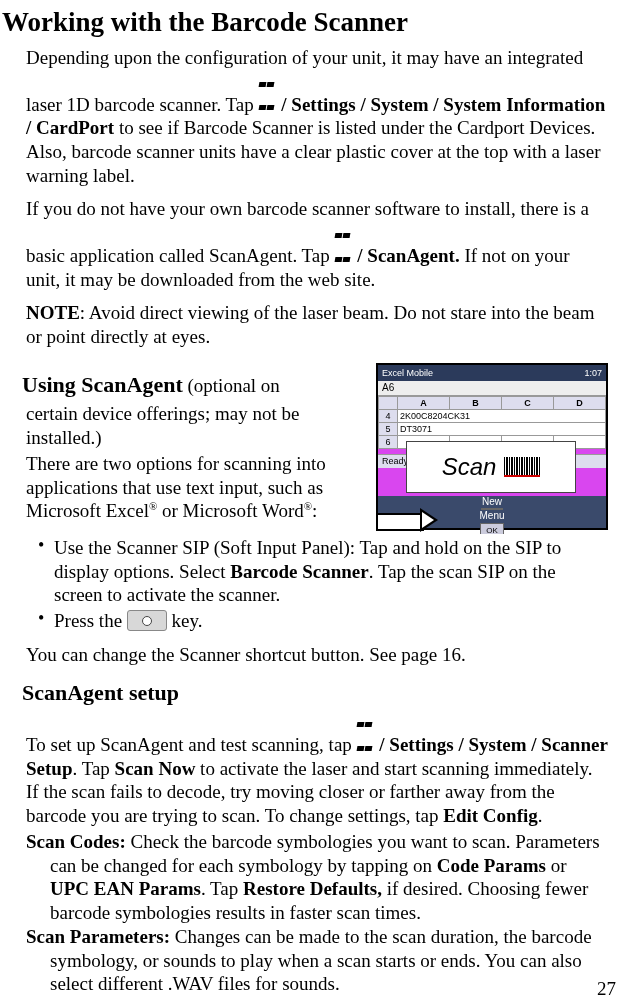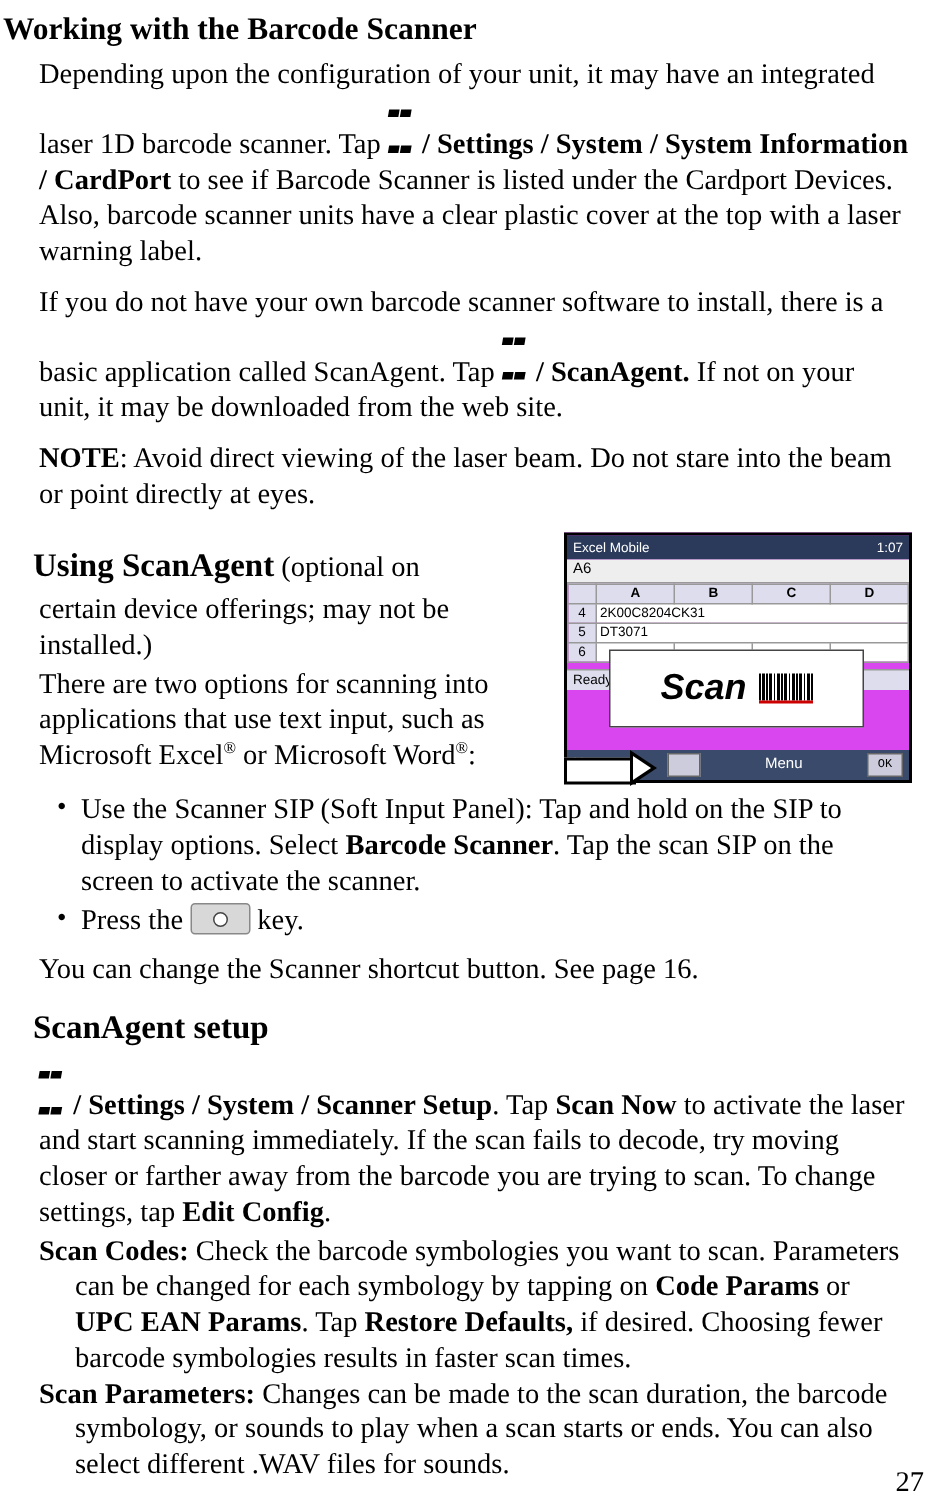--- a/index.html
+++ b/index.html
@@ -6,21 +6,21 @@
       font-family: "Times New Roman", Times, serif;
       font-size: 19px;
       line-height: 1.25;
       color: #000;
       margin: 0;
       padding: 6px 10px 8px 0;
       width: 626px;
       box-sizing: border-box;
     }
     h1 {
-      font-size: 21px;
+      font-size: 27px;
       font-weight: bold;
       margin: 0 0 6px 2px;
     }
     h2 {
       font-size: 22px;
       font-weight: bold;
       margin: 12px 0 4px 20px;
       display: inline;
     }
     .h2-line {
@@ -174,59 +174,59 @@
       background: #fff;
       display: flex;
       align-items: center;
       justify-content: center;
       gap: 8px;
       padding: 0 6px;
       box-sizing: border-box;
     }
     .dev .scan-overlay .scan-text {
       font-family: Arial Black, Arial, sans-serif;
-      font-weight: 700;
+      font-weight: 400;
       font-size: 24px;
       font-style: italic;
       color: #000;
     }
     .dev .scan-overlay .barcode {
       width: 36px;
       height: 18px;
       background: repeating-linear-gradient(90deg,#000 0,#000 1px,#fff 1px,#fff 2px,#000 2px,#000 4px,#fff 4px,#fff 5px);
       border-bottom: 2px solid #c00;
     }
     .dev .bottombar {
       position: absolute;
       left: 0; right: 0; bottom: 0;
-      height: 20px;
+      height: 32px;
       background: #3a4a6b;
       display: flex;
       justify-content: space-between;
       align-items: center;
       padding: 0 4px;
       color: #fff;
       font-size: 10px;
+      flex-direction: column;
     }
     .dev .bottombar .kbd {
       width: 20px;
       height: 14px;
       background: #ccd;
       border: 1px solid #666;
     }
     .dev .bottombar .ok {
       width: 22px;
       height: 14px;
       background: #ccd;
       border: 1px solid #666;
       color: #000;
       text-align: center;
       line-height: 14px;
       font-size: 8px;
-      font-family: Liberation Mono, monospace;
     }
     .arrow-callout {
       position: relative;
       width: 64px;
       height: 20px;
       margin-top: -20px;
     }
     .arrow-callout .shaft {
       position: absolute;
       left: 0;
@@ -355,20 +355,21 @@
   </li>
 </ul>
 
 <p class="para">You can change the Scanner shortcut button. See page 16.</p>
 
 <div class="h2-line">
   <h2>ScanAgent setup</h2>
 </div>
 
 <p class="para-tight">
+  <span>To set up ScanAgent and test scanning, tap </span>
   <span class="icon-win"><span></span><span></span><br><span></span><span></span></span>
   <span class="bold">/ Settings / System / Scanner Setup</span><span>. Tap </span><span class="bold">Scan Now</span><span> to activate the laser and start scanning immediately. If the scan fails to decode, try moving closer or farther away from the barcode you are trying to scan. To change settings, tap </span><span class="bold">Edit Config</span><span>.</span>
 </p>
 
 <p class="hanging">
   <span class="bold">Scan Codes:</span><span> Check the barcode symbologies you want to scan. Parameters can be changed for each symbology by tapping on </span><span class="bold">Code Params</span><span> or </span><span class="bold">UPC EAN Params</span><span>. Tap </span><span class="bold">Restore Defaults,</span><span> if desired. Choosing fewer barcode symbologies results in faster scan times.</span>
 </p>
 
 <p class="hanging2">
   <span class="bold">Scan Parameters:</span><span> Changes can be made to the scan duration, the barcode symbology, or sounds to play when a scan starts or ends. You can also select different .WAV files for sounds.</span>

